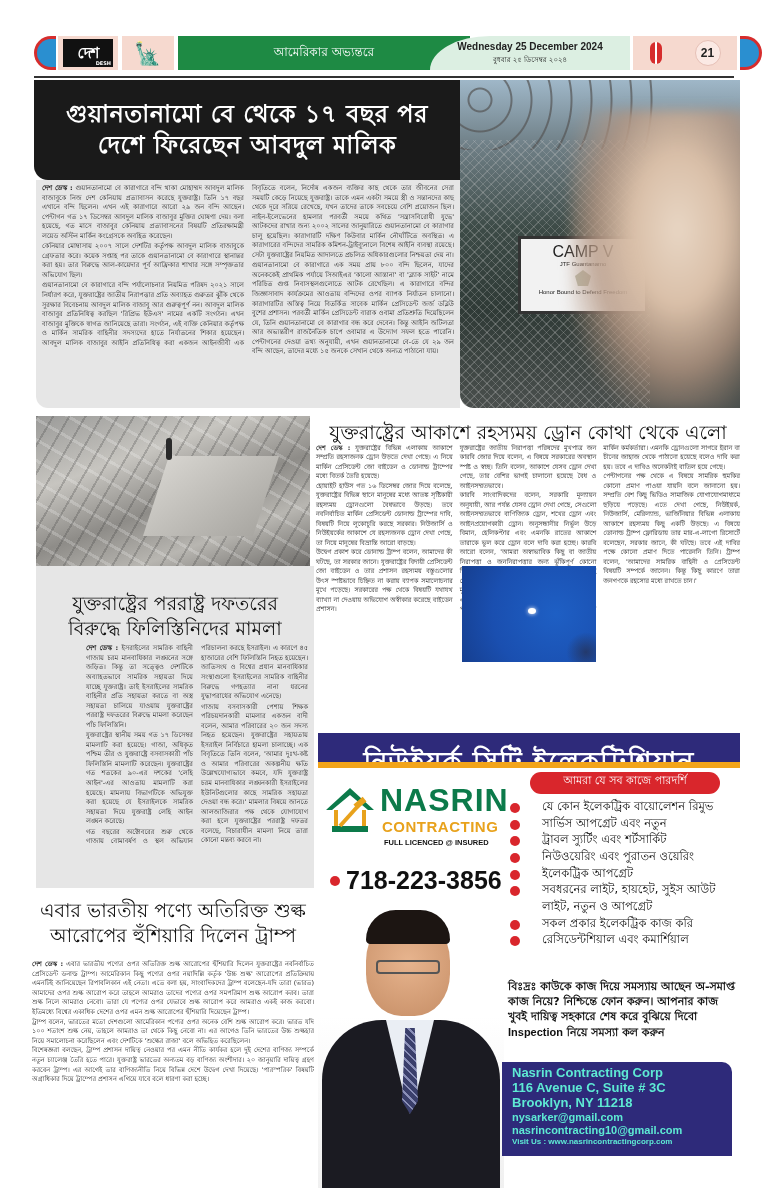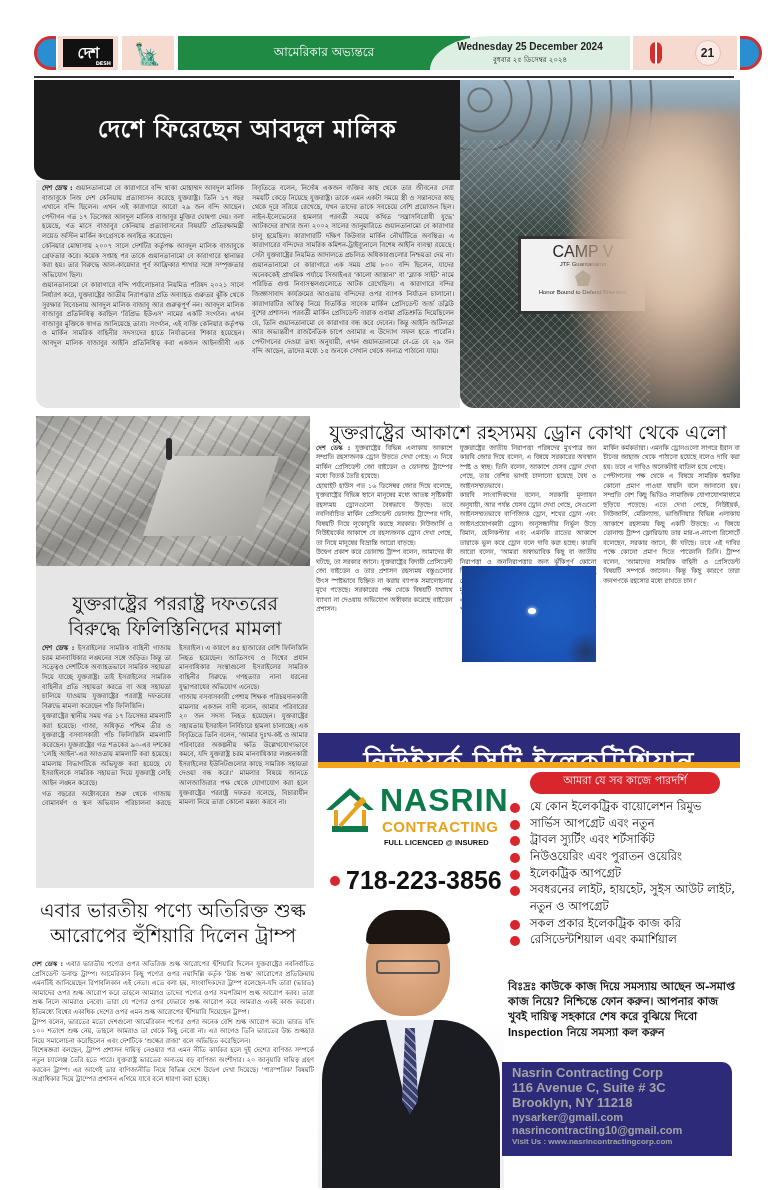--- a/index.html
+++ b/index.html
@@ -39,21 +39,21 @@
   .cols2 p { margin-bottom: 1px; }
   .lead { font-weight: bold; }
 
   
   .gaza-photo { left: 36px; top: 416px; width: 274px; height: 150px; overflow:hidden; background: linear-gradient(160deg,#9a9a98 0%, #c7c5c0 30%, #8e8c88 55%, #b8b6b1 75%, #6d6b68 100%); }
   .rubble { position:absolute; inset:0; background: repeating-linear-gradient(120deg, rgba(60,60,60,.25) 0 2px, transparent 2px 14px), repeating-linear-gradient(30deg, rgba(255,255,255,.2) 0 3px, transparent 3px 18px); }
   .slab { position:absolute; left:120px; top:40px; width:110px; height:80px; background: linear-gradient(135deg,#d6d4cf,#a9a7a2); transform: skew(-18deg); }
   .figure { position:absolute; left:130px; top:22px; width:6px; height:22px; background:#2a2a2a; border-radius:3px; }
   .gaza-box { left: 36px; top: 566px; width: 278px; height: 322px; background:#e6e6e6; }
   .gaza-head { padding: 25px 4px 4px; text-align:center; font-size: 19px; line-height: 1.3; color: #111; }
-  .gaza-body { padding: 0 6px; }
+  .gaza-body { padding: 0 6px; margin-left: 44px; }
 
   
   .drone-head { left: 316px; top: 418px; width: 424px; font-size: 19px; color:#111; text-align:center; }
   .drone-body { left: 316px; top: 444px; width: 424px; height: 250px; }
   .cols3 { column-count: 3; column-gap: 7px; font-size: 6.4px; line-height: 1.48; color:#222; text-align: justify; }
   .drone-photo { left: 462px; top: 566px; width: 134px; height: 96px; background: radial-gradient(circle at 70% 50%, #1e5fc4 0%, #1a4fb0 60%, #163f90 100%); overflow:hidden; }
   .drone-dot { position:absolute; left:66px; top:42px; width:8px; height:6px; background:#fff; border-radius:50%; box-shadow: 0 0 4px #fff; }
   .tree { position:absolute; right:-10px; bottom:-10px; width:40px; height:40px; border-radius:50%; background: radial-gradient(circle, rgba(40,40,60,.6), transparent 70%); }
 
   
@@ -62,32 +62,32 @@
   .ad-white { left: 318px; top: 768px; width: 422px; height: 420px; background:#fff; }
   .ad-pill { left: 530px; top: 772px; width: 190px; height: 22px; background: #d9262c; border-radius: 11px; color:#fff; font-size: 11px; display:flex; align-items:flex-start; justify-content:center; }
   .nasrin-logo { left: 322px; top: 780px; width: 180px; height: 100px; }
   .house { position:absolute; left:2px; top:6px; width:52px; height:48px; }
   .nasrin-word { position:absolute; left:58px; top:2px; font-family:"Liberation Sans", sans-serif; font-weight:bold; font-size: 32px; color:#0c7a4a; letter-spacing: 1px; }
   .contracting-word { position:absolute; left:60px; top:38px; font-family:"Liberation Sans", sans-serif; font-weight:bold; font-size: 15px; color:#e8a21c; letter-spacing: 0.5px; text-align: right; }
   .licenced { position:absolute; left:62px; top:58px; font-family:"Liberation Sans", sans-serif; font-weight:bold; font-size: 7.5px; color:#111; }
   .phone { left: 330px; top: 866px; font-family:"Liberation Sans", sans-serif; font-weight:bold; font-size: 25px; color:#111; display:flex; align-items:center; gap:6px; }
   .reddot { width: 10px; height: 10px; background:#d9262c; border-radius:50%; display:inline-block; }
   .services { left: 510px; top: 798px; width: 230px; }
-  .svc { display:flex; align-items:flex-start; gap:10px; font-size: 11.5px; color:#111; line-height: 1.45; }
+  .svc { display:flex; align-items:flex-start; gap:22px; font-size: 11.5px; color:#111; line-height: 1.45; }
   .svc .reddot { margin-top: 5px; flex: 0 0 auto; }
   .note { left: 508px; top: 980px; width: 232px; font-size: 11px; line-height: 1.35; color:#111; font-weight: bold; }
   .note .en { font-family:"Liberation Sans", sans-serif; }
   .person { left: 318px; top: 902px; width: 186px; height: 286px; overflow:hidden; background: linear-gradient(180deg, #fff 0%, #fff 40%, #f0f0f0 100%); }
   .head { position:absolute; left:48px; top:14px; width:84px; height:100px; border-radius: 45% 45% 42% 42%; background: radial-gradient(circle at 50% 45%, #e7b48e, #c68e66); }
   .hair { position:absolute; left:48px; top:8px; width:84px; height:34px; border-radius: 42px 42px 6px 6px; background:#1c1512; }
   .glasses { position:absolute; left:58px; top:58px; width:64px; height:14px; border:2px solid #555; border-radius: 4px; }
   .suit { position:absolute; left:4px; top:118px; width:178px; height:170px; background:#1b1b22; border-radius: 60px 60px 0 0; }
   .shirt { position:absolute; left:68px; top:118px; width:48px; height:80px; background:#eaeef4; clip-path: polygon(0 0,100% 0, 60% 100%, 40% 100%); }
   .tie { position:absolute; left:84px; top:126px; width:16px; height:86px; background: repeating-linear-gradient(45deg,#3a3f6b 0 4px,#8a8fb8 4px 6px); clip-path: polygon(20% 0,80% 0,100% 85%,50% 100%,0 85%); }
-  .contact { left: 502px; top: 1062px; width: 230px; height: 94px; background:#2e2a7a; border-radius: 0 10px 0 0; padding: 4px 10px; color:#a3a3a3; font-family:"Liberation Sans", sans-serif; }
+  .contact { left: 502px; top: 1062px; width: 230px; height: 94px; background:#2e2a7a; border-radius: 0 10px 0 0; padding: 4px 10px; color:#5eead4; font-family:"Liberation Sans", sans-serif; }
   .contact .l1 { font-size: 13px; font-weight:bold; line-height:1.15; }
   .contact .l2 { font-size: 11px; font-weight:bold; line-height:1.2; }
   .contact .l3 { font-size: 8px; font-weight:bold; line-height:1.3; }
 
   
   .trump-head { left: 32px; top: 898px; width: 282px; text-align:center; font-size: 19px; line-height:1.3; color:#111; }
   .trump-body { left: 32px; top: 960px; width: 282px; height: 220px; font-size: 6.5px; line-height:1.48; color:#222; text-align: justify; overflow:hidden; }
 </style>
 </head>
 <body>
@@ -108,20 +108,21 @@
   <div class="date-bn">বুধবার ২৫ ডিসেম্বর ২০২৪</div>
 </div>
 <div class="abs page-box">
   <div class="page-icon"></div>
   <div class="page-num">21</div>
 </div>
 <div class="abs hdr-right-cap"></div>
 <div class="abs rule"></div>
 
 <div class="abs top-headline">
+  <span>গুয়ানতানামো বে থেকে ১৭ বছর পর</span>
   <span>দেশে ফিরেছেন আবদুল মালিক</span>
 </div>
 <div class="abs top-photo">
   <div class="wire"></div>
   <div class="fence"></div>
   <div class="camp-sign">
     <div class="c1">CAMP V</div>
     <div class="c2">JTF Guantanamo</div>
     <div class="seal"></div>
     <div class="c3">Honor Bound to Defend Freedom</div>

